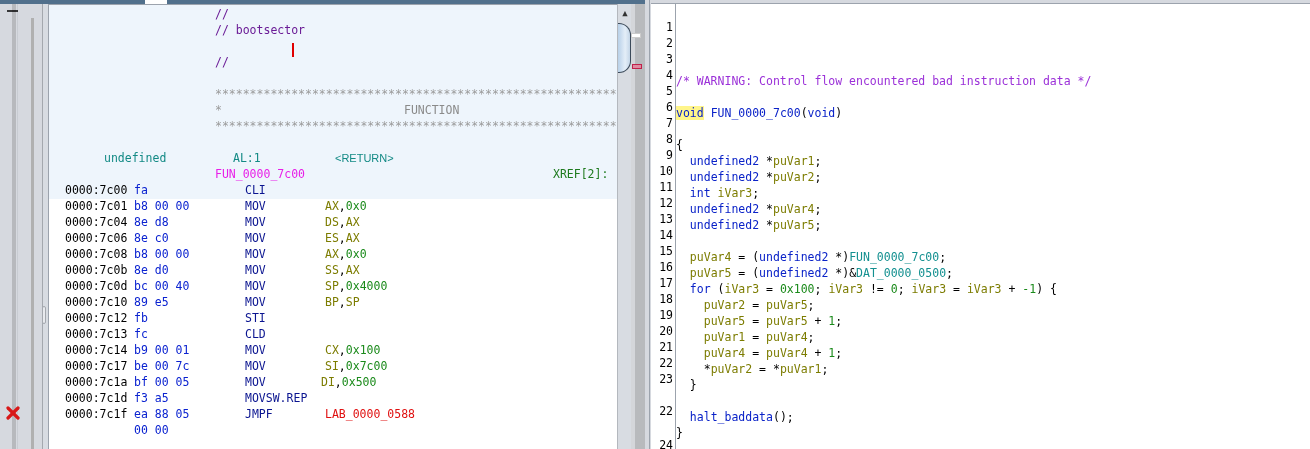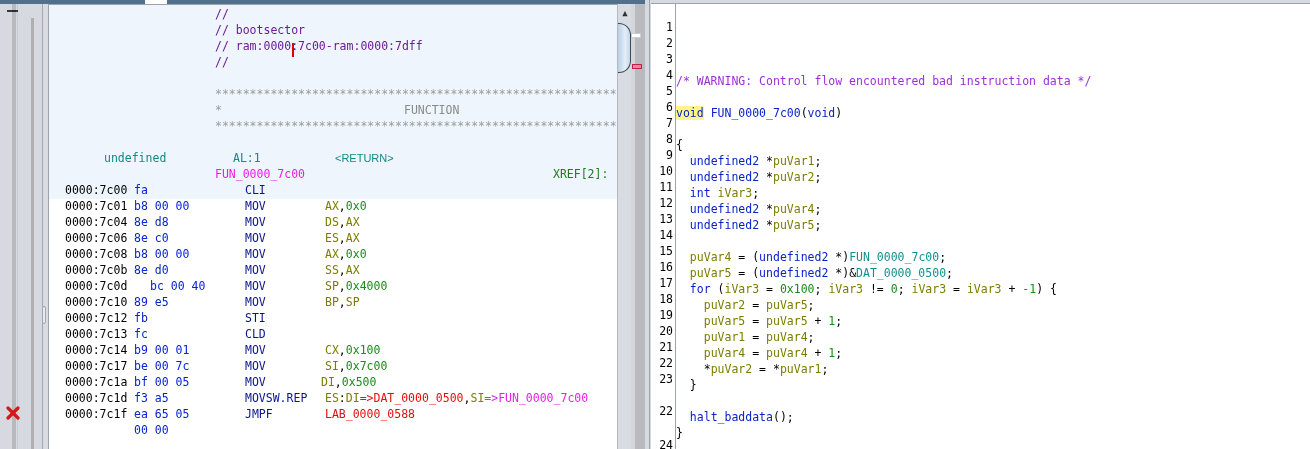--- a/index.html
+++ b/index.html
@@ -90,21 +90,20 @@
     <line x1="12" y1="2" x2="2" y2="12" stroke="#d81818" stroke-width="3.2" stroke-linecap="round"></line>
   </svg>
   <div id="divider-left"></div>
   <div id="divider-grip"></div>
 
   <div id="listing-view">
     <div id="listing-header-bg"></div>
 
     <div class="lrow c-comment" style="left:166px;top:1px">//</div>
     <div class="lrow c-comment" style="left:166px;top:17px">// bootsector</div>
-    <div class="lrow c-comment" style="left:166px;top:33px">// ram:0000:7c00-ram:0000:7dff</div>
     <div id="cursor-bar"></div>
     <div class="lrow c-comment" style="left:166px;top:49px">//</div>
 
     <div class="lrow c-stars" style="left:166px;top:81px">********************************************************************</div>
     <div class="lrow c-stars" style="left:166px;top:97px">*</div>
     <div class="lrow c-func" style="left:355px;top:97px">FUNCTION</div>
     <div class="lrow c-stars" style="left:166px;top:113px">********************************************************************</div>
 
     <div class="lrow c-teal" style="left:55px;top:145px">undefined</div>
     <div class="lrow c-teal" style="left:184px;top:145px">AL:1</div>
@@ -144,21 +143,21 @@
           <div class="lrow" style="left: 276px; top: 0px;"><span class="c-reg">AX</span><span class="c-plain">,</span><span class="c-imm">0x0</span></div>
         </div>
         <div style="position: absolute; left: 0px; top: 257px; width: 569px; height: 16px;">
           <div class="lrow c-addr" style="left: 16px; top: 0px;">0000:7c0b</div>
           <div class="lrow c-bytes" style="left: 85px; top: 0px;">8e d0</div>
           <div class="lrow c-mnem" style="left: 196px; top: 0px;">MOV</div>
           <div class="lrow" style="left: 276px; top: 0px;"><span class="c-reg">SS</span><span class="c-plain">,</span><span class="c-reg">AX</span></div>
         </div>
         <div style="position: absolute; left: 0px; top: 273px; width: 569px; height: 16px;">
           <div class="lrow c-addr" style="left: 16px; top: 0px;">0000:7c0d</div>
-          <div class="lrow c-bytes" style="left: 85px; top: 0px; margin-left: 16px;">bc 00 40</div>
+          <div class="lrow c-bytes" style="left: 85px; top: 0px;">bc 00 40</div>
           <div class="lrow c-mnem" style="left: 196px; top: 0px;">MOV</div>
           <div class="lrow" style="left: 276px; top: 0px;"><span class="c-reg">SP</span><span class="c-plain">,</span><span class="c-imm">0x4000</span></div>
         </div>
         <div style="position: absolute; left: 0px; top: 289px; width: 569px; height: 16px;">
           <div class="lrow c-addr" style="left: 16px; top: 0px;">0000:7c10</div>
           <div class="lrow c-bytes" style="left: 85px; top: 0px;">89 e5</div>
           <div class="lrow c-mnem" style="left: 196px; top: 0px;">MOV</div>
           <div class="lrow" style="left: 276px; top: 0px;"><span class="c-reg">BP</span><span class="c-plain">,</span><span class="c-reg">SP</span></div>
         </div>
         <div style="position: absolute; left: 0px; top: 305px; width: 569px; height: 16px;">
@@ -188,25 +187,24 @@
         <div style="position: absolute; left: 0px; top: 369px; width: 569px; height: 16px;">
           <div class="lrow c-addr" style="left: 16px; top: 0px;">0000:7c1a</div>
           <div class="lrow c-bytes" style="left: 85px; top: 0px;">bf 00 05</div>
           <div class="lrow c-mnem" style="left: 196px; top: 0px;">MOV</div>
           <div class="lrow" style="left: 272px; top: 0px;"><span class="c-reg">DI</span><span class="c-plain">,</span><span class="c-imm">0x500</span></div>
         </div>
         <div style="position: absolute; left: 0px; top: 385px; width: 506px; height: 16px;">
           <div class="lrow c-addr" style="left: 16px; top: 0px;">0000:7c1d</div>
           <div class="lrow c-bytes" style="left: 85px; top: 0px;">f3 a5</div>
           <div class="lrow c-mnem" style="left: 196px; top: 0px;">MOVSW.REP</div>
-          <div class="lrow" style="left: 276px; top: 0px;"><span class="c-reg">ES</span><span class="c-plain">:</span><span class="c-reg">DI</span><span class="c-label">=&gt;DAT_0000_0500</span><span class="c-plain">,</span><span class="c-reg">SI</span><span class="c-fn">=&gt;FUN_0000_7c00</span></div>
         </div>
         <div style="position: absolute; left: 0px; top: 401px; width: 569px; height: 16px;">
           <div class="lrow c-addr" style="left: 16px; top: 0px;">0000:7c1f</div>
-          <div class="lrow c-bytes" style="left: 85px; top: 0px;">ea 65 05</div>
+          <div class="lrow c-bytes" style="left: 85px; top: 0px;">ea 88 05</div>
           <div class="lrow c-mnem" style="left: 196px; top: 0px;">JMPF</div>
           <div class="lrow" style="left: 276px; top: 0px;"><span class="c-label">LAB_0000_0588</span></div>
         </div>
         <div style="position: absolute; left: 0px; top: 417px; width: 569px; height: 16px;">
           <div class="lrow c-addr" style="left: 16px; top: 0px;"></div>
           <div class="lrow c-bytes" style="left: 85px; top: 0px;">00 00</div>
           <div class="lrow c-mnem" style="left: 196px; top: 0px;"></div>
           <div class="lrow" style="left: 276px; top: 0px;"></div>
         </div>
       </div>

